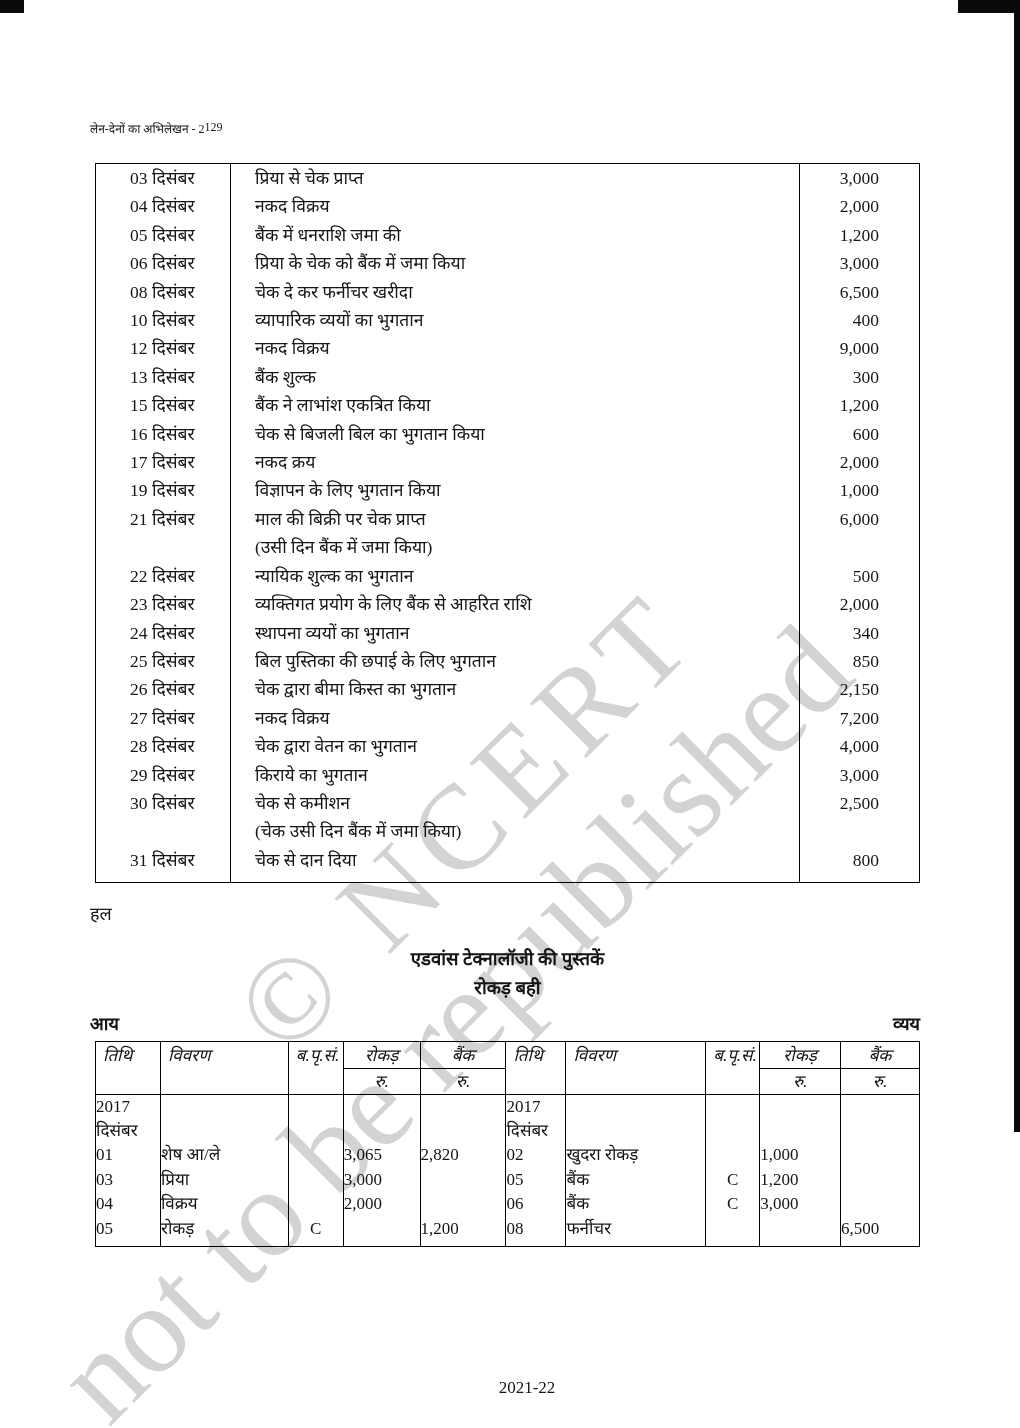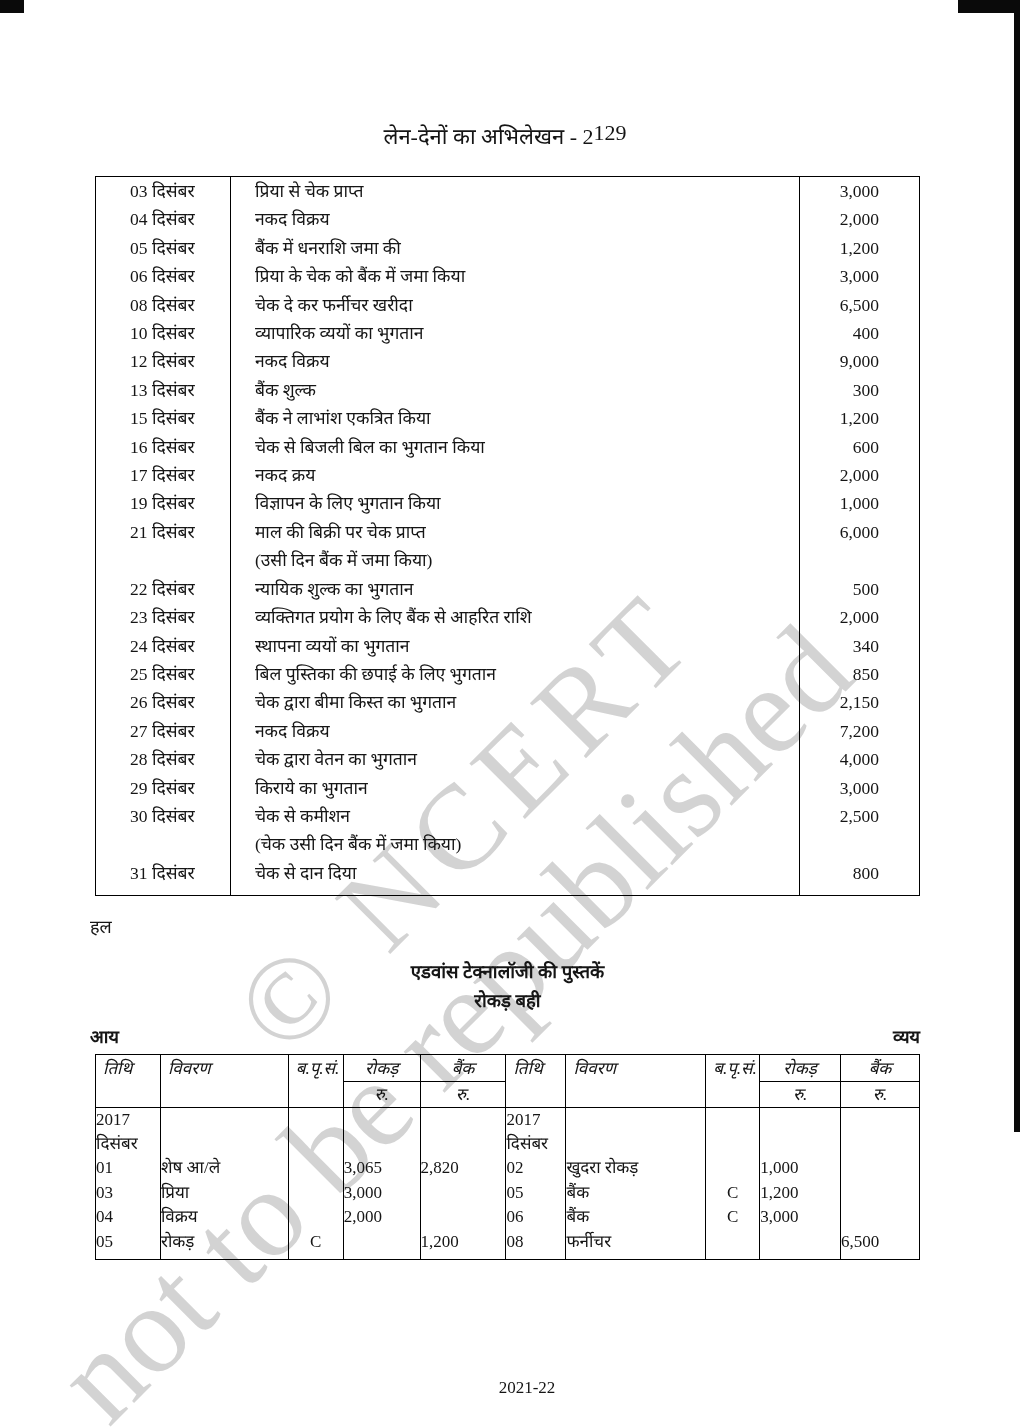--- a/index.html
+++ b/index.html
@@ -15,22 +15,22 @@
 
   
   .watermark { position: absolute; z-index: 1; white-space: nowrap; pointer-events: none;
     color: rgba(125,125,125,0.34); transform: rotate(-45deg); transform-origin: 0 0;
     font-family: "Liberation Serif", "DejaVu Serif", serif; }
   .wm-notto { font-size: 126px; left: 28px; top: 1348px; }
   .wm-ncert { font-size: 120px; left: 208px; top: 982px; letter-spacing: 12px; }
 
   .content { position: absolute; left: 95px; top: 0; width: 825px; z-index: 2; }
 
-  .page-header { display: flex; justify-content: center; margin-top: 120px;
-    font-size: 22px; margin-left: -5px; }
+  .page-header { display: flex; justify-content: flex-start; margin-top: 120px;
+    font-size: 12px; margin-left: -5px; }
 
   table { border-collapse: collapse; width: 100%; }
 
   
   .txn-table { border: 1.7px solid #000; margin-top: 26px; font-size: 17.5px; }
   .txn-table td { padding: 0; line-height: 28.4px; vertical-align: top; }
   .txn-table .c-date { border-right: 1.7px solid #000; padding-left: 34px; }
   .txn-table .c-desc { padding-left: 24px; }
   .txn-table .c-amt { border-left: 1.7px solid #000; text-align: right; padding-right: 40px; }
   .txn-table tr:first-child td { padding-top: 0; }

